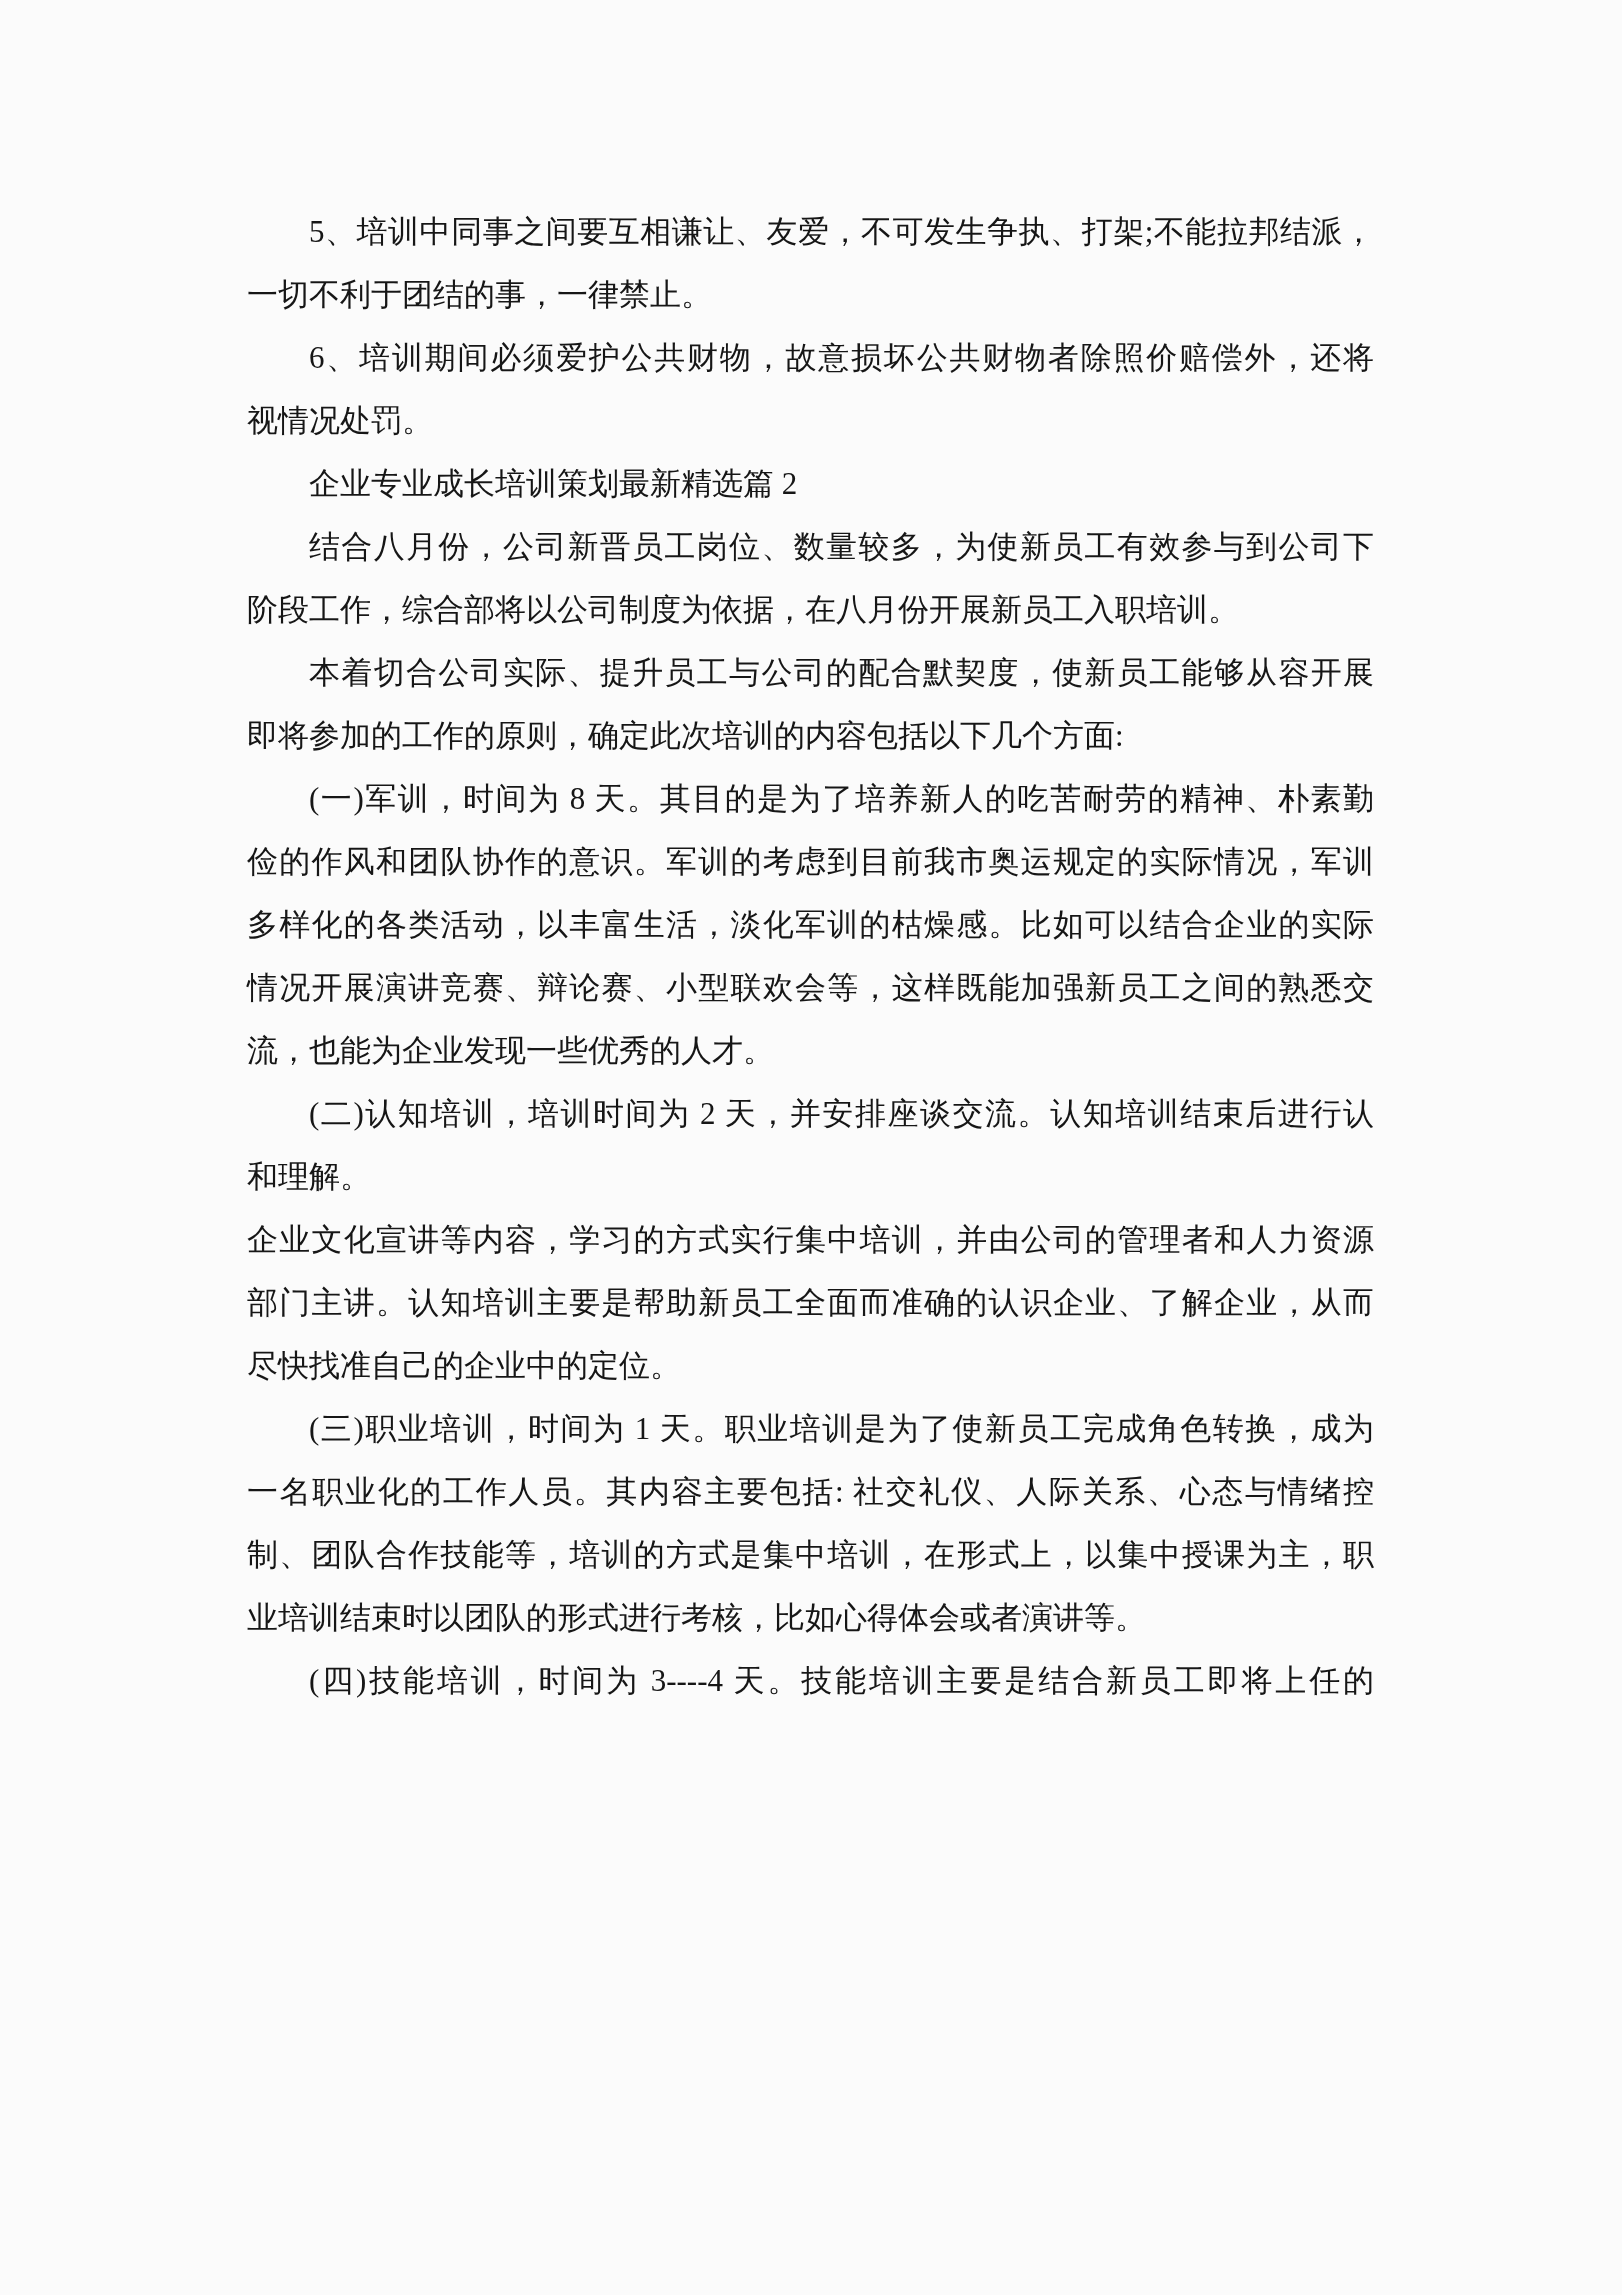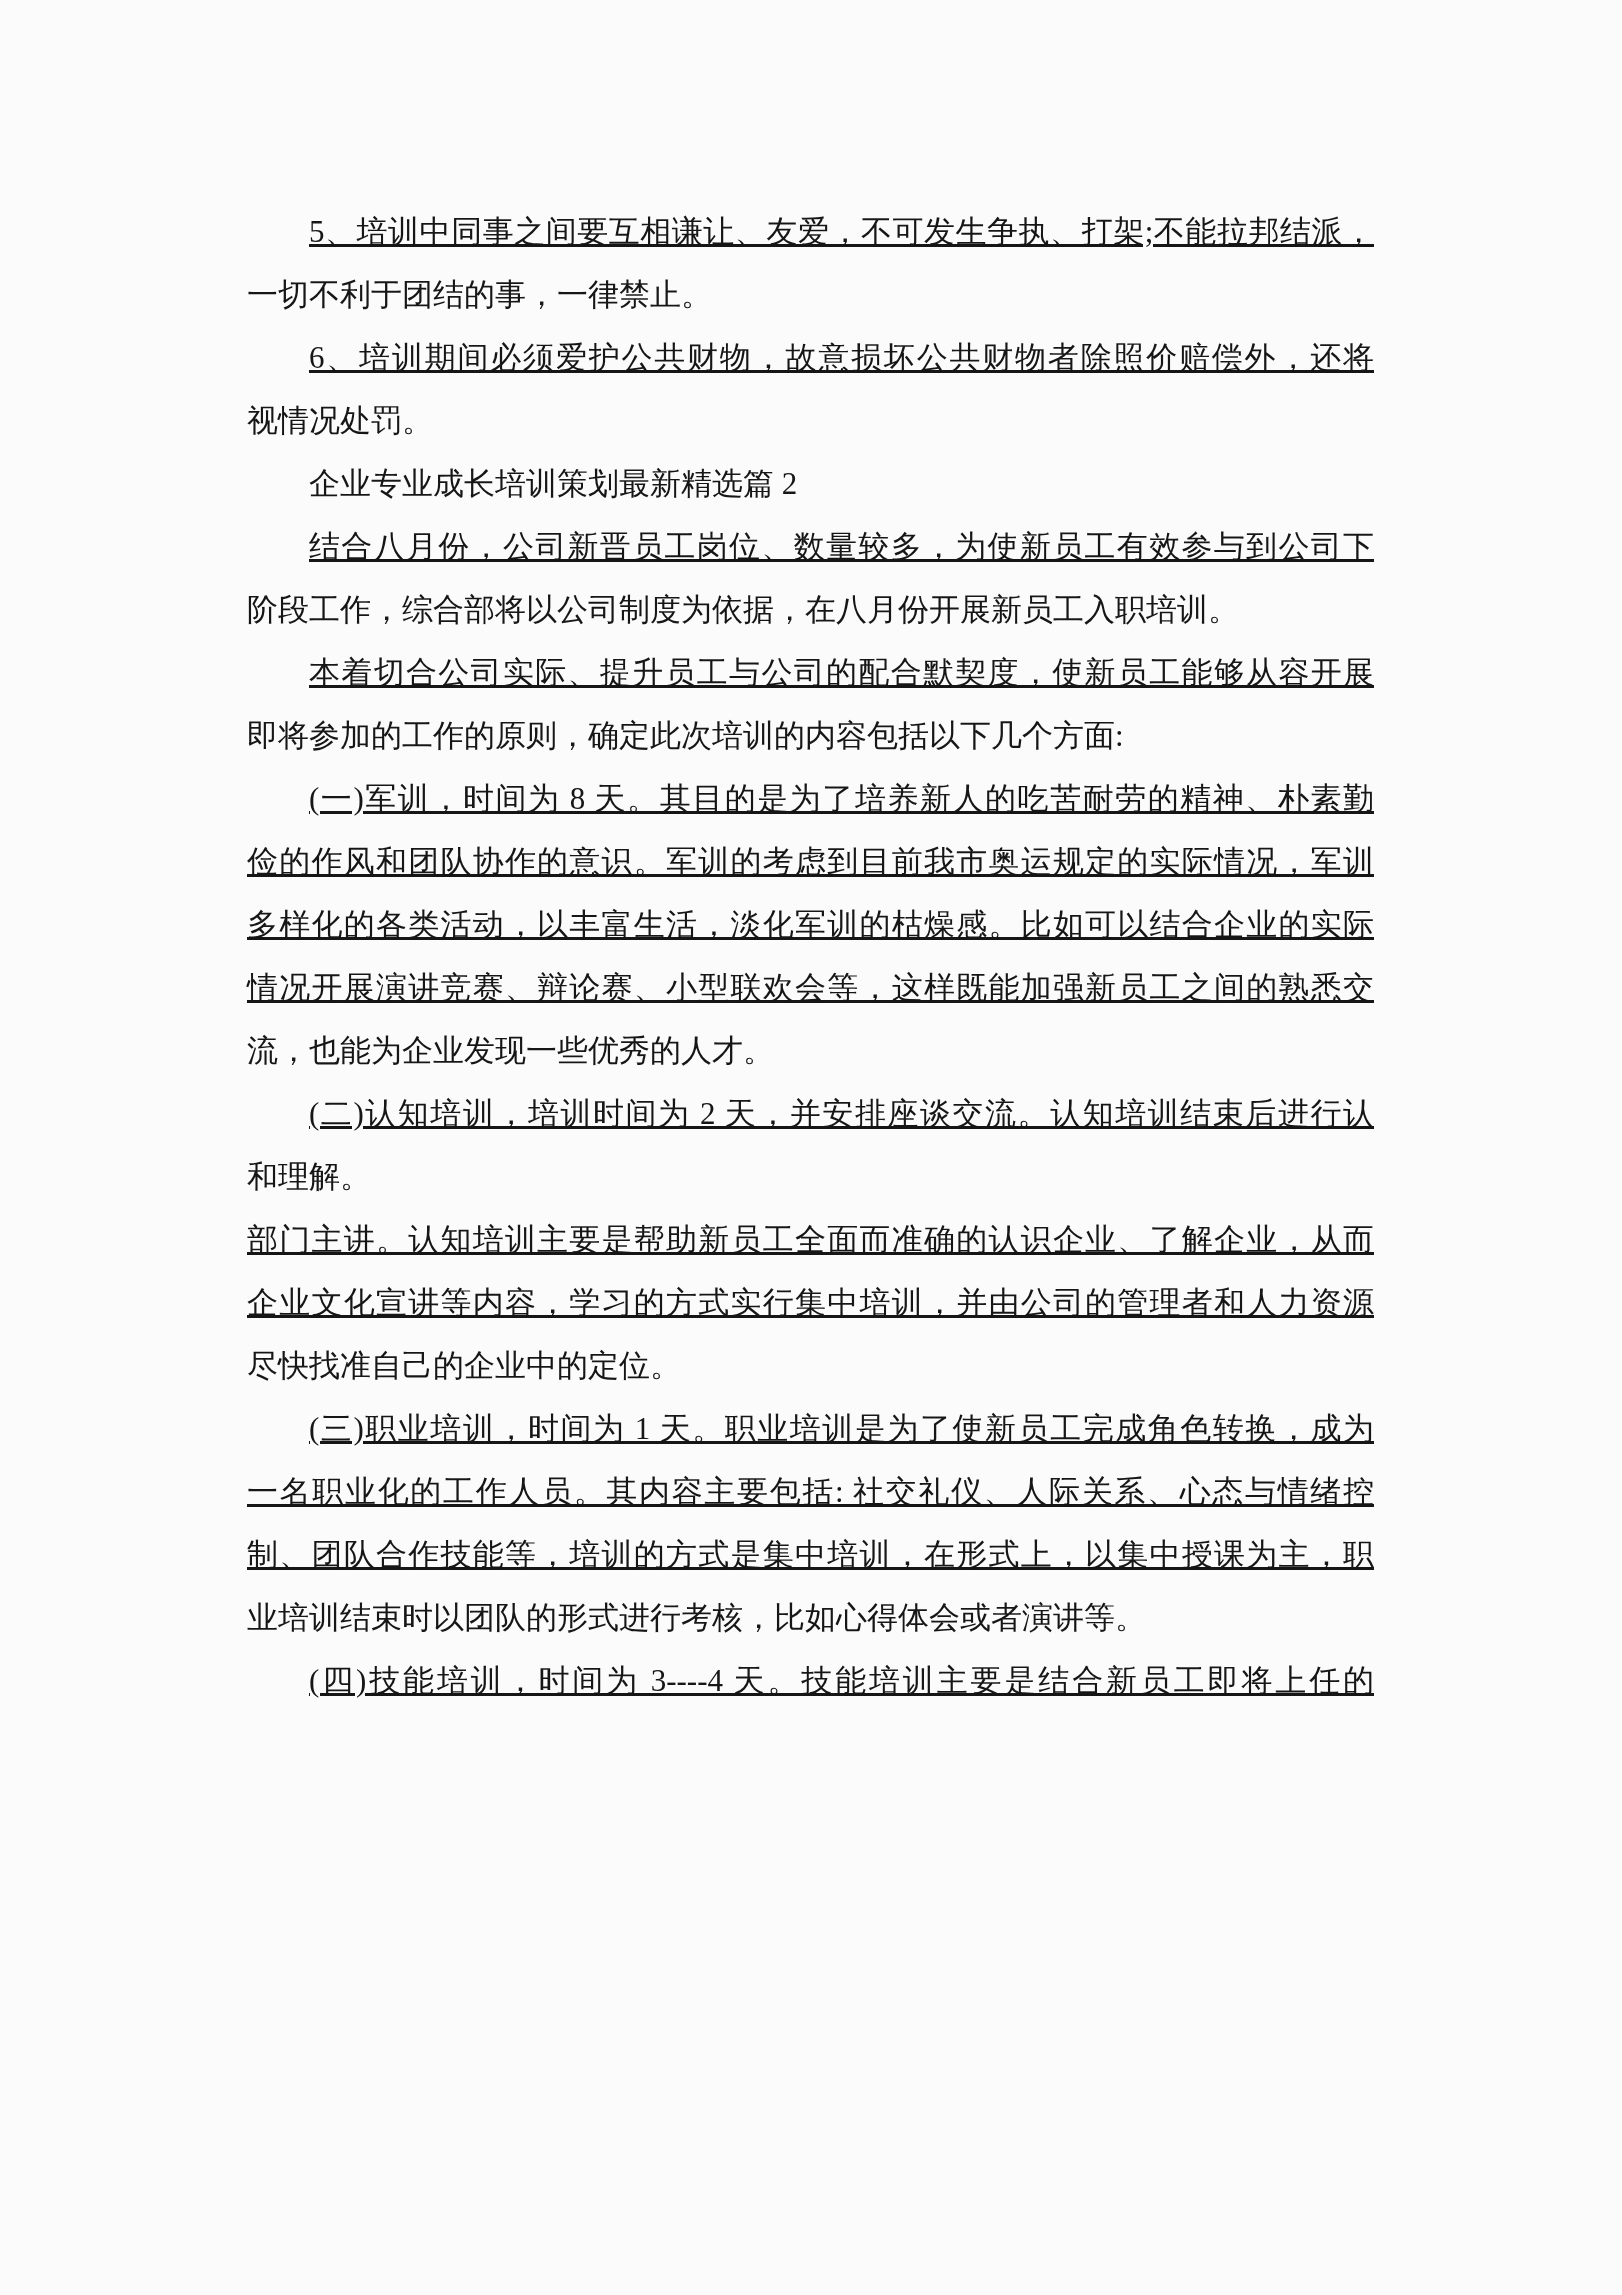--- a/index.html
+++ b/index.html
@@ -26,21 +26,20 @@
     letter-spacing: 0;
   }
   .line {
     white-space: normal;
     text-align: left;
     text-justify: inter-character;
   }
   .line.stretch {
     text-align: justify;
     text-align-last: justify;
-    text-decoration: underline;
   }
   .line.indent {
     text-indent: 62px;
   }
 </style>
 </head>
 <body>
 
 <div class="page">
   <div class="text-block" id="lines-container">
@@ -53,22 +52,22 @@
       <div class="line">阶段工作，综合部将以公司制度为依据，在八月份开展新员工入职培训。</div>
       <div class="line indent stretch">本着切合公司实际、提升员工与公司的配合默契度，使新员工能够从容开展</div>
       <div class="line">即将参加的工作的原则，确定此次培训的内容包括以下几个方面:</div>
       <div class="line indent stretch">(一)军训，时间为 8 天。其目的是为了培养新人的吃苦耐劳的精神、朴素勤</div>
       <div class="line stretch">俭的作风和团队协作的意识。军训的考虑到目前我市奥运规定的实际情况，军训</div>
       <div class="line stretch">多样化的各类活动，以丰富生活，淡化军训的枯燥感。比如可以结合企业的实际</div>
       <div class="line stretch">情况开展演讲竞赛、辩论赛、小型联欢会等，这样既能加强新员工之间的熟悉交</div>
       <div class="line">流，也能为企业发现一些优秀的人才。</div>
       <div class="line indent stretch">(二)认知培训，培训时间为 2 天，并安排座谈交流。认知培训结束后进行认</div>
       <div class="line">和理解。</div>
+      <div class="line stretch">企业文化宣讲等内容，学习的方式实行集中培训，并由公司的管理者和人力资源</div>
       <div class="line stretch">部门主讲。认知培训主要是帮助新员工全面而准确的认识企业、了解企业，从而</div>
-      <div class="line stretch">企业文化宣讲等内容，学习的方式实行集中培训，并由公司的管理者和人力资源</div>
       <div class="line">尽快找准自己的企业中的定位。</div>
       <div class="line indent stretch">(三)职业培训，时间为 1 天。职业培训是为了使新员工完成角色转换，成为</div>
       <div class="line stretch">一名职业化的工作人员。其内容主要包括: 社交礼仪、人际关系、心态与情绪控</div>
       <div class="line stretch">制、团队合作技能等，培训的方式是集中培训，在形式上，以集中授课为主，职</div>
       <div class="line">业培训结束时以团队的形式进行考核，比如心得体会或者演讲等。</div>
       <div class="line indent stretch">(四)技能培训，时间为 3----4 天。技能培训主要是结合新员工即将上任的</div>
     </div>
 </div>
 
 

